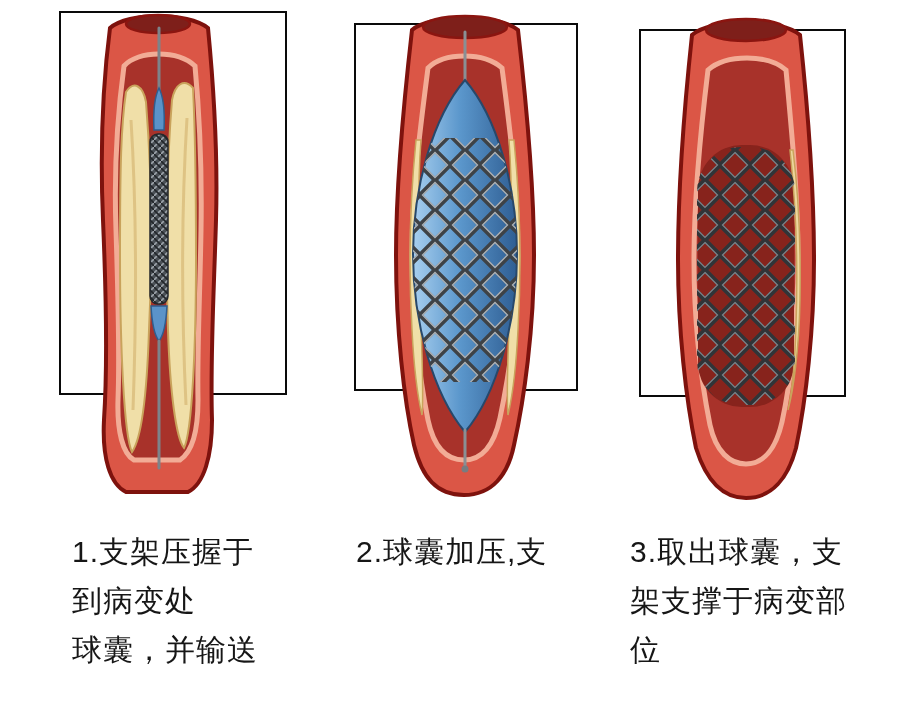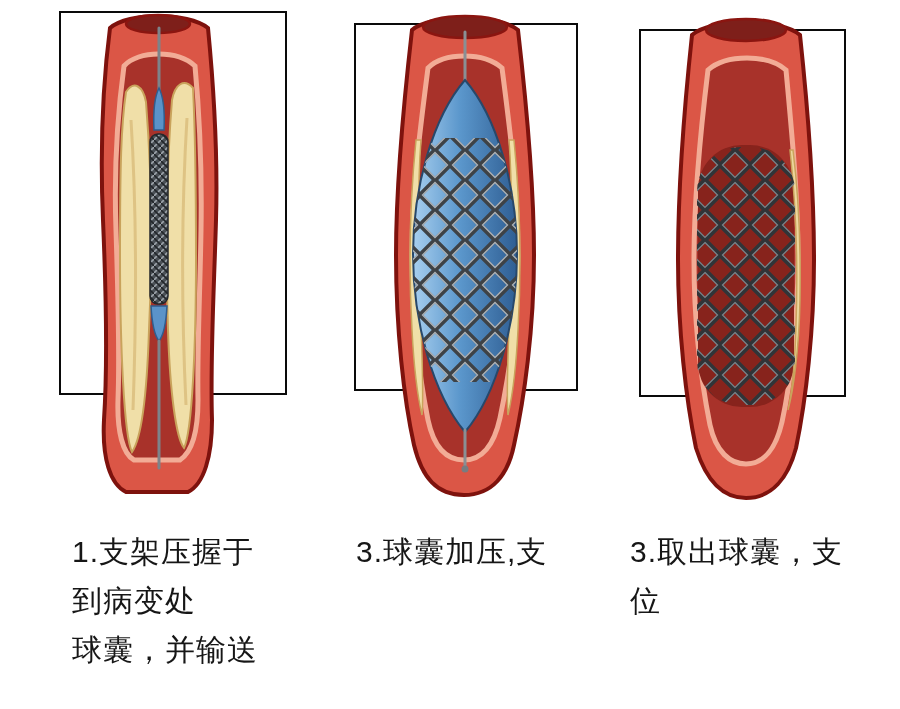--- a/index.html
+++ b/index.html
@@ -136,21 +136,21 @@
 
       <g clip-path="url(#clipBal2)">
         <rect x="106" y="138" width="118" height="244" fill="url(#mesh2)"></rect>
       </g>
 
       <line x1="165" y1="430" x2="165" y2="466" stroke="#8A8F94" stroke-width="3" stroke-linecap="round"></line>
       <circle cx="165" cy="469" r="3.5" fill="#777C81"></circle>
     </svg>
 
     <div class="caption caption-2">
-      <div class="cap-line">3.球囊加压,支</div>
+      <div class="cap-line">2.球囊加压,支</div>
     </div>
   </div>
 
   <div class="panel">
     <svg width="300" height="515" viewBox="0 0 300 515">
       <defs>
         <pattern id="mesh3" width="30" height="30" patternUnits="userSpaceOnUse">
           <path d="M15,0 L30,15 L15,30 L0,15 Z" fill="none" stroke="#303438" stroke-width="4.6"></path>
           <path d="M15,2.5 L27.5,15 L15,27.5 L2.5,15 Z" fill="none" stroke="#7E848A" stroke-width="1.2"></path>
         </pattern>
@@ -178,17 +178,18 @@
       <path d="M190,150 C196,205 198,265 196,325 C195,362 192,392 188,410
                C193,392 199,352 200,300 C201,240 198,190 193,150 Z" fill="#EDD79E" stroke="#C9A35C" stroke-width="1.5"></path>
 
       <g clip-path="url(#clipStent3)">
         <rect x="90" y="140" width="115" height="275" fill="url(#mesh3)"></rect>
       </g>
     </svg>
 
     <div class="caption caption-3">
       <div class="cap-line">3.取出球囊，支</div>
+      <div class="cap-line">架支撑于病变部</div>
       <div class="cap-line">位</div>
     </div>
   </div>
 
 </div>
 
 </body></html>

